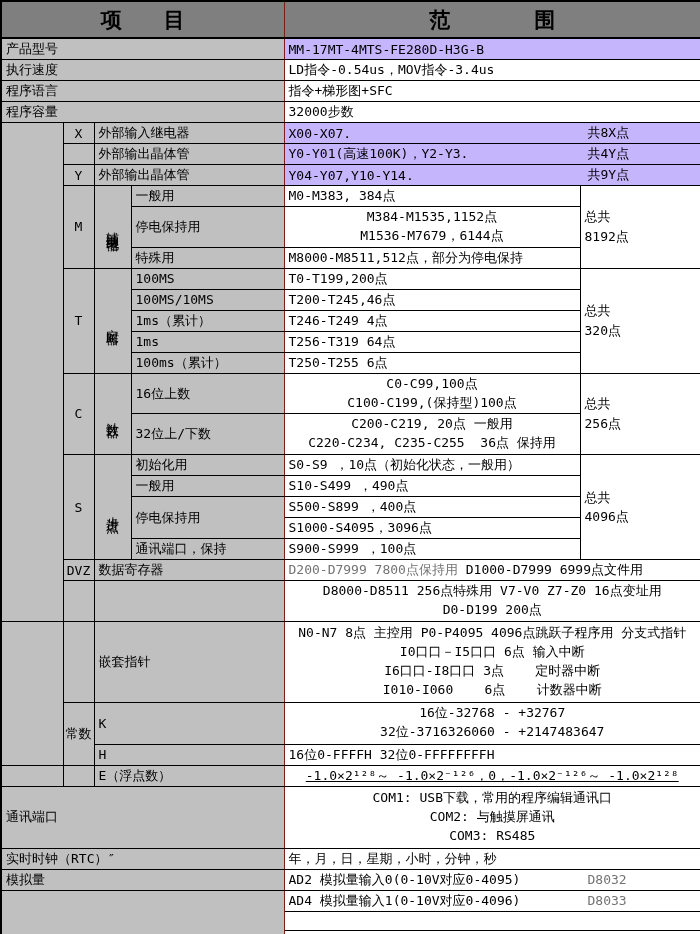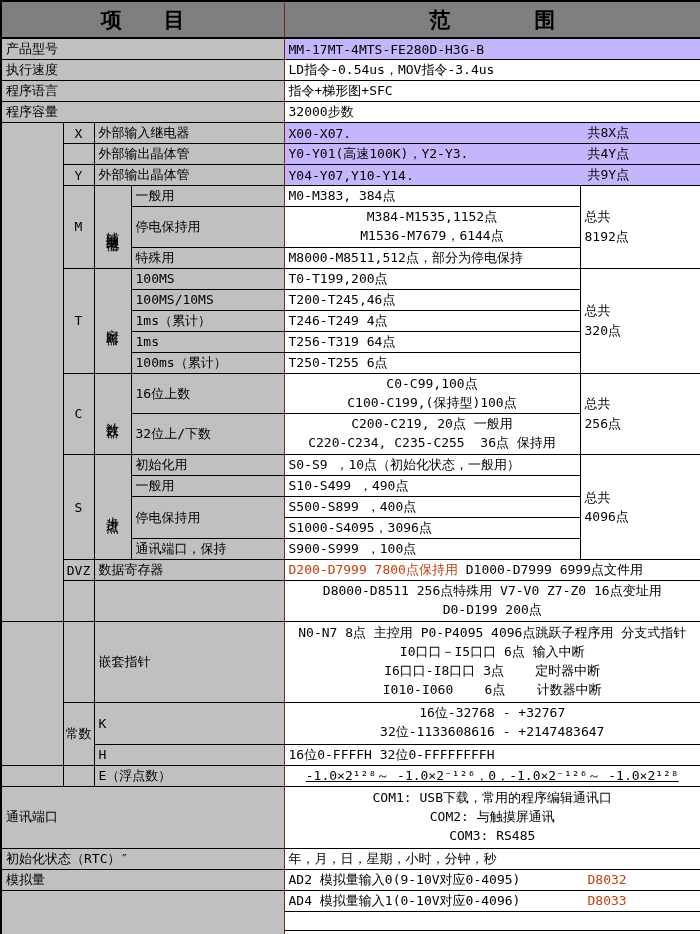--- a/index.html
+++ b/index.html
@@ -16,21 +16,21 @@
   .ylw{background:#c4b5fd;}
   .code{text-align:center;padding:1px 1px;}
   .vert{text-align:center;}
   .vert span{writing-mode:vertical-lr;text-orientation:upright;display:inline-block;
              line-height:1.0;letter-spacing:2px;}
   .pre{white-space:pre-wrap;line-height:1.45;text-align:center;}
   .total{text-align:left;white-space:pre-line;line-height:1.5;}
   .split{display:flex;align-items:center;}
   .split .p1{flex:0 0 299px;white-space:nowrap;overflow:hidden;}
   .split .p2{flex:1;white-space:nowrap;}
-  .red{color:#c2410c;}
+  .red{color:#737373;}
   .divr{border-right:1px solid #7f1d1d;}
   .center{text-align:center;text-decoration:underline;}
 </style>
 </head>
 <body>
 
 <div class="sheet">
 <table>
 <colgroup>
   <col style="width:62px">
@@ -197,50 +197,50 @@
   <td colspan="2" class="val pre">N0-N7 8点 主控用 P0-P4095 4096点跳跃子程序用 分支式指针
 I0口口－I5口口 6点 输入中断
 I6口口-I8口口 3点    定时器中断
 I010-I060    6点    计数器中断</td>
 </tr>
 
 <tr style="height:42px">
   <td rowspan="2" class="lbl code">常数</td>
   <td colspan="2" class="lbl divr">K</td>
   <td colspan="2" class="val pre">16位-32768 - +32767
-32位-1133608616 - +2147483647</td>
+32位-3716326060 - +2147483647</td>
 </tr>
 <tr style="height:18px">
   <td colspan="2" class="lbl divr">H</td>
   <td colspan="2" class="val">16位0-FFFFH 32位0-FFFFFFFFH</td>
 </tr>
 <tr style="height:20px">
   <td class="lbl"></td>
   <td class="lbl"></td>
   <td colspan="2" class="lbl divr">E（浮点数）</td>
   <td colspan="2" class="val center">-1.0×2¹²⁸～ -1.0×2⁻¹²⁶，0，-1.0×2⁻¹²⁶～ -1.0×2¹²⁸</td>
 </tr>
 
 <tr style="height:62px">
   <td colspan="4" class="lbl divr">通讯端口</td>
   <td colspan="2" class="val pre">COM1: USB下载，常用的程序编辑通讯口
 COM2: 与触摸屏通讯
 COM3: RS485</td>
 </tr>
 
 <tr style="height:21px">
-  <td colspan="4" class="lbl divr">初始化状态（RTC）″</td>
+  <td colspan="4" class="lbl divr">实时时钟（RTC）″</td>
   <td colspan="2" class="val">年，月，日，星期，小时，分钟，秒</td>
 </tr>
 
 <tr style="height:19px">
   <td colspan="4" class="lbl divr">模拟量</td>
   <td colspan="2" class="val">
     <div class="split">
-              <span class="p1">AD2 模拟量输入0(9-10V对应0-4095)</span>
+              <span class="p1">AD2 模拟量输入0(0-10V对应0-4095)</span>
               <span class="p2 red">D8032</span>
             </div>
   </td>
 </tr>
 <tr style="height:19px">
   <td colspan="4" rowspan="4" class="lbl divr"></td>
   <td colspan="2" class="val">
     <div class="split">
               <span class="p1">AD4 模拟量输入1(0-10V对应0-4096)</span>
               <span class="p2 red">D8033</span>

